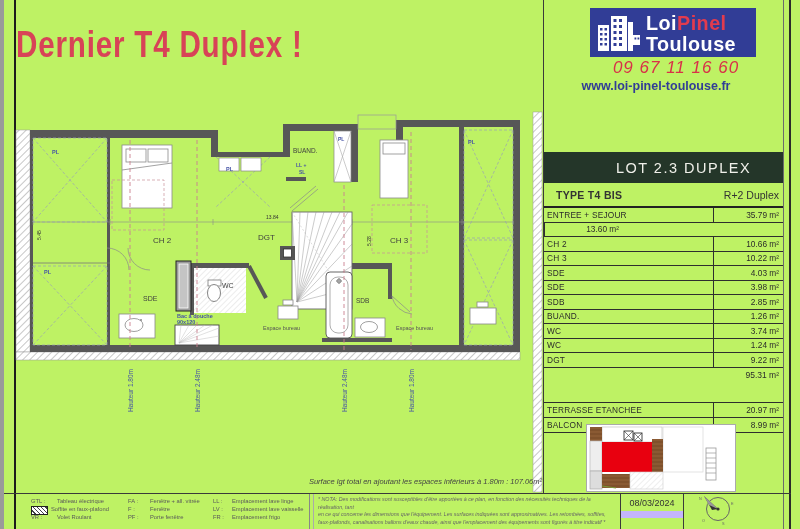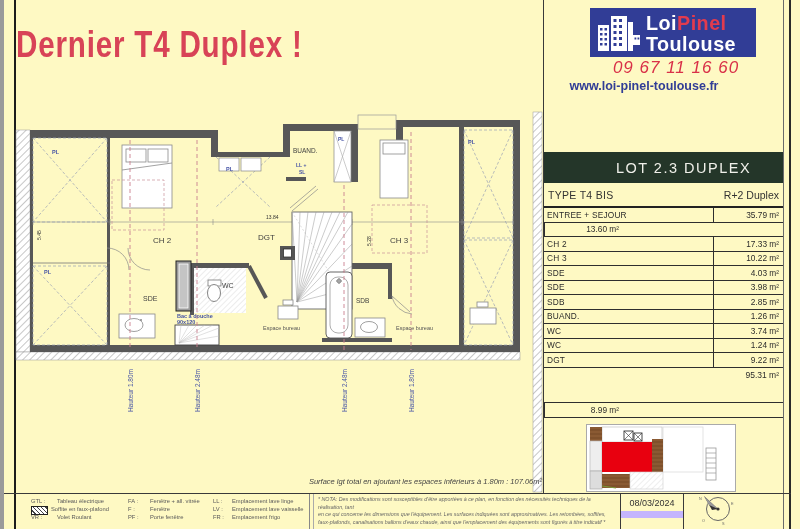--- a/index.html
+++ b/index.html
@@ -1,43 +1,43 @@
 <!DOCTYPE html>
 <html><head>
 <meta charset="utf-8">
 <style>
   html,body{margin:0;padding:0;background:#fff;}
-  .sheet{position:relative;width:800px;height:529px;background:#fef9c3;overflow:hidden;
+  .sheet{position:relative;width:800px;height:529px;background:#bef264;overflow:hidden;
          font-family:"Liberation Sans",sans-serif;color:#222;}
   .abs{position:absolute;}
   
   .edge-strip{left:0;top:0;width:4px;height:529px;background:#9a9a9a;}
   .border-l{left:14px;top:0;width:2px;height:529px;background:#1c1c1c;}
   .border-r1{left:783px;top:0;width:1px;height:529px;background:#6b6b6b;}
   .border-r2{left:789px;top:0;width:2px;height:529px;background:#2b2b2b;}
   .col-divider{left:543px;top:0;width:1px;height:494px;background:#3a3a3a;}
   .footer-top{left:4px;top:493px;width:787px;height:1px;background:#3a3a3a;}
   
   .title{left:16px;top:24px;font-size:37px;font-weight:bold;color:#d84357;
          transform:scaleX(0.8);transform-origin:left top;white-space:nowrap;letter-spacing:1px;}
   
   .logo-box{left:590px;top:8px;width:166px;height:49px;background:#313d96;display:flex;align-items:center;}
   .logo-text{margin-left:4px;font-weight:bold;font-size:21px;line-height:21px;letter-spacing:0.5px;
              transform:scaleX(0.94);transform-origin:left center;}
   .logo-text .w{color:#ffffff;} .logo-text .r{color:#e23b4e;}
   .phone{left:590px;top:58px;width:172px;text-align:center;font-size:17px;font-weight:normal;
          font-style:italic;color:#d93048;letter-spacing:1px;}
-  .site{left:554px;top:79px;width:180px;text-align:center;font-size:12.5px;font-weight:bold;color:#313d96;}
+  .site{left:566px;top:79px;width:180px;text-align:center;font-size:12.5px;font-weight:bold;color:#313d96;}
   
   .tbl{left:544px;top:152px;width:239px;}
   .tbl-head{height:31px;background:#243629;color:#f0f0ea;display:flex;align-items:center;
             justify-content:center;font-size:14.5px;letter-spacing:1.5px;padding-left:40px;}
   .type-row{height:23px;border-bottom:2px solid #222;display:flex;align-items:center;
             font-size:10.5px;color:#333;}
-  .type-row .tl{flex:1;padding-left:4px;letter-spacing:0.3px;}
+  .type-row .tl{flex:1;padding-left:12px;letter-spacing:0.3px;font-weight:bold;}
   .type-row .tv{padding-right:4px;margin-left:7px;}
   .trow{height:13.5px;border-bottom:1px solid #2e2e2e;display:flex;font-size:8.3px;color:#2b2b2b;gap:23px;}
   .trow .lab{width:162px;display:flex;align-items:center;padding-left:3px;letter-spacing:0.2px;}
   .trow .val{width:74px;border-left:1px solid #2e2e2e;display:flex;align-items:center;
              justify-content:flex-end;padding-right:4px;}
   .total-cell{height:35px;border-bottom:1px solid #2e2e2e;font-size:8.5px;color:#2b2b2b;
               text-align:right;padding:2px 4px 0 1px;box-sizing:border-box;}
   
   .plan-svg{left:14px;top:105px;}
   .surface-note{left:258px;top:477px;width:284px;text-align:right;font-size:7.5px;
@@ -331,21 +331,21 @@
     </div>
     <div class="trow">
         <span class="lab">ENTREE + SEJOUR</span>
         <span class="val">35.79 m²</span>
       </div>
     <div class="trow">
         <span class="val">13.60 m²</span>
       </div>
     <div class="trow">
         <span class="lab">CH 2</span>
-        <span class="val">17.33 m²</span>
+        <span class="val">10.66 m²</span>
       </div>
     <div class="trow">
         <span class="lab">CH 3</span>
         <span class="val">10.22 m²</span>
       </div>
     <div class="trow">
         <span class="lab">SDE</span>
         <span class="val">4.03 m²</span>
       </div>
     <div class="trow">
@@ -367,20 +367,25 @@
     <div class="trow">
         <span class="lab">WC</span>
         <span class="val">1.24 m²</span>
       </div>
     <div class="trow">
         <span class="lab">DGT</span>
         <span class="val">9.22 m²</span>
       </div>
     <div class="total-cell">95.31 m²</div>
     <div class="trow" style="height:14px">
+        <span class="lab">TERRASSE ETANCHEE</span>
+        <span class="val">20.97 m²</span>
+      </div>
+    <div class="trow" style="height:14px">
+        <span class="lab">BALCON</span>
         <span class="val">8.99 m²</span>
       </div>
   </div>
 
   <svg class="abs" style="left:586px;top:424px;" width="150" height="68" viewBox="0 0 150 68">
     <defs>
       <pattern id="wood" width="4" height="4" patternUnits="userSpaceOnUse">
         <rect width="4" height="4" fill="#8a5a33"></rect>
           <line x1="0" y1="2" x2="4" y2="2" stroke="#6d441f" stroke-width="0.8"></line>
       </pattern>

